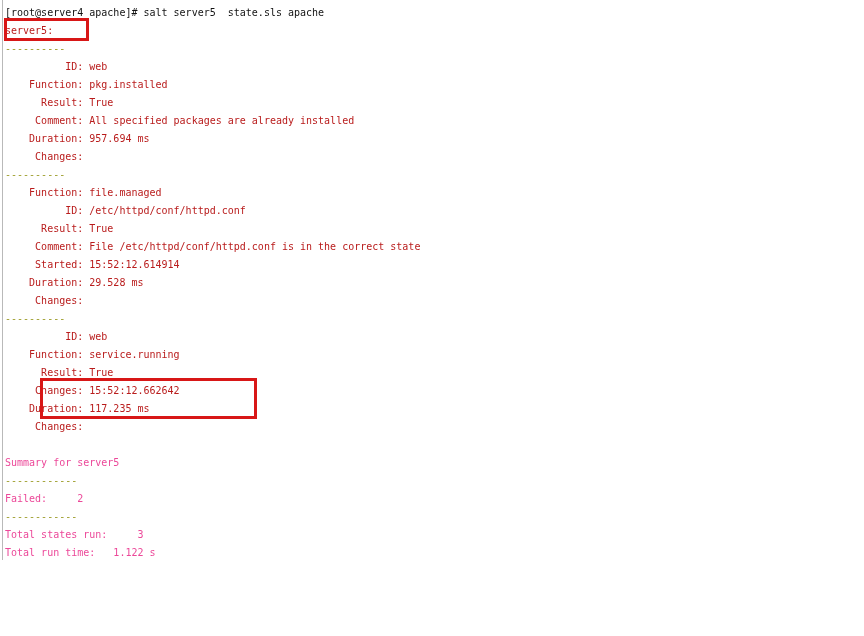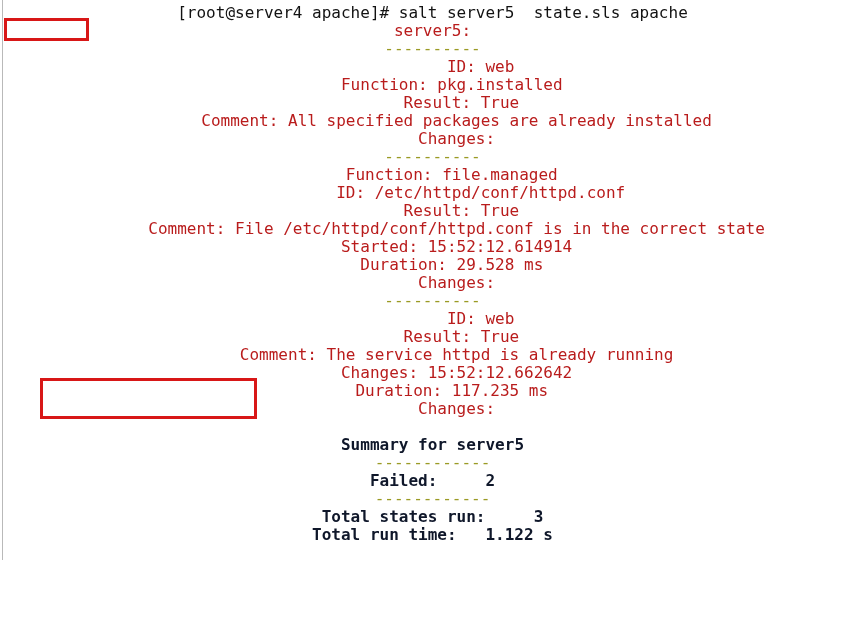--- a/index.html
+++ b/index.html
@@ -6,25 +6,24 @@
     margin: 0;
     padding: 0;
     background: #ffffff;
   }
   #terminal {
     position: relative;
     width: 864px;
     height: 560px;
     background: #ffffff;
     font-family: "DejaVu Sans Mono", "Liberation Mono", monospace;
-    font-size: 16px;
+    font-size: 10px;
     line-height: 18px;
     overflow: hidden;
     box-sizing: border-box;
-    text-align: center;
   }
   
   #left-rule {
     position: absolute;
     left: 2px;
     top: 0;
     width: 1px;
     height: 636px;
     background: #b9b9b9;
   }
@@ -36,21 +35,21 @@
   }
   .line {
     white-space: pre;
     height: 18px;
     line-height: 18px;
     letter-spacing: 0px;
   }
   .c-prompt  { color: #121212; }
   .c-green   { color: #b91c1c; }
   .c-olive   { color: #8a8a1f; }
-  .c-teal    { color: #0f172a; font-weight: bold; }
+  .c-teal    { color: #ec4899; }
   .c-dash    { color: #9a9a24; }
   .blank { height: 18px; }
 
   .hl-box {
     position: absolute;
     border: 3px solid #d81717;
     box-sizing: border-box;
     pointer-events: none;
     background: transparent;
   }
@@ -79,37 +78,38 @@
     <div class="line c-prompt">[root@server4 apache]# salt server5  state.sls apache</div>
 
     <div class="line c-green">server5:</div>
 
     <div class="line c-dash">----------</div>
 
     <div class="line c-green">          ID: web</div>
     <div class="line c-green">    Function: pkg.installed</div>
     <div class="line c-green">      Result: True</div>
     <div class="line c-green">     Comment: All specified packages are already installed</div>
+    <div class="line c-green">    Duration: 957.694 ms</div>
     <div class="line c-green">     Changes:</div>
 
     <div class="line c-dash">----------</div>
 
     <div class="line c-green">    Function: file.managed</div>
     <div class="line c-green">          ID: /etc/httpd/conf/httpd.conf</div>
     <div class="line c-green">      Result: True</div>
     <div class="line c-green">     Comment: File /etc/httpd/conf/httpd.conf is in the correct state</div>
     <div class="line c-green">     Started: 15:52:12.614914</div>
     <div class="line c-green">    Duration: 29.528 ms</div>
     <div class="line c-green">     Changes:</div>
 
     <div class="line c-dash">----------</div>
 
     <div class="line c-green">          ID: web</div>
+    <div class="line c-green">    Function: service.running</div>
     <div class="line c-green">      Result: True</div>
-    <div class="line c-green">     Comment: The service httpd is already running</div>
     <div class="line c-green">     Changes: 15:52:12.662642</div>
     <div class="line c-green">    Duration: 117.235 ms</div>
     <div class="line c-green">     Changes:</div>
 
     <div class="line blank"></div>
 
     <div class="line c-teal">Summary for server5</div>
     <div class="line c-dash">------------</div>
     <div class="line c-teal">Failed:     2</div>
     <div class="line c-dash">------------</div>

